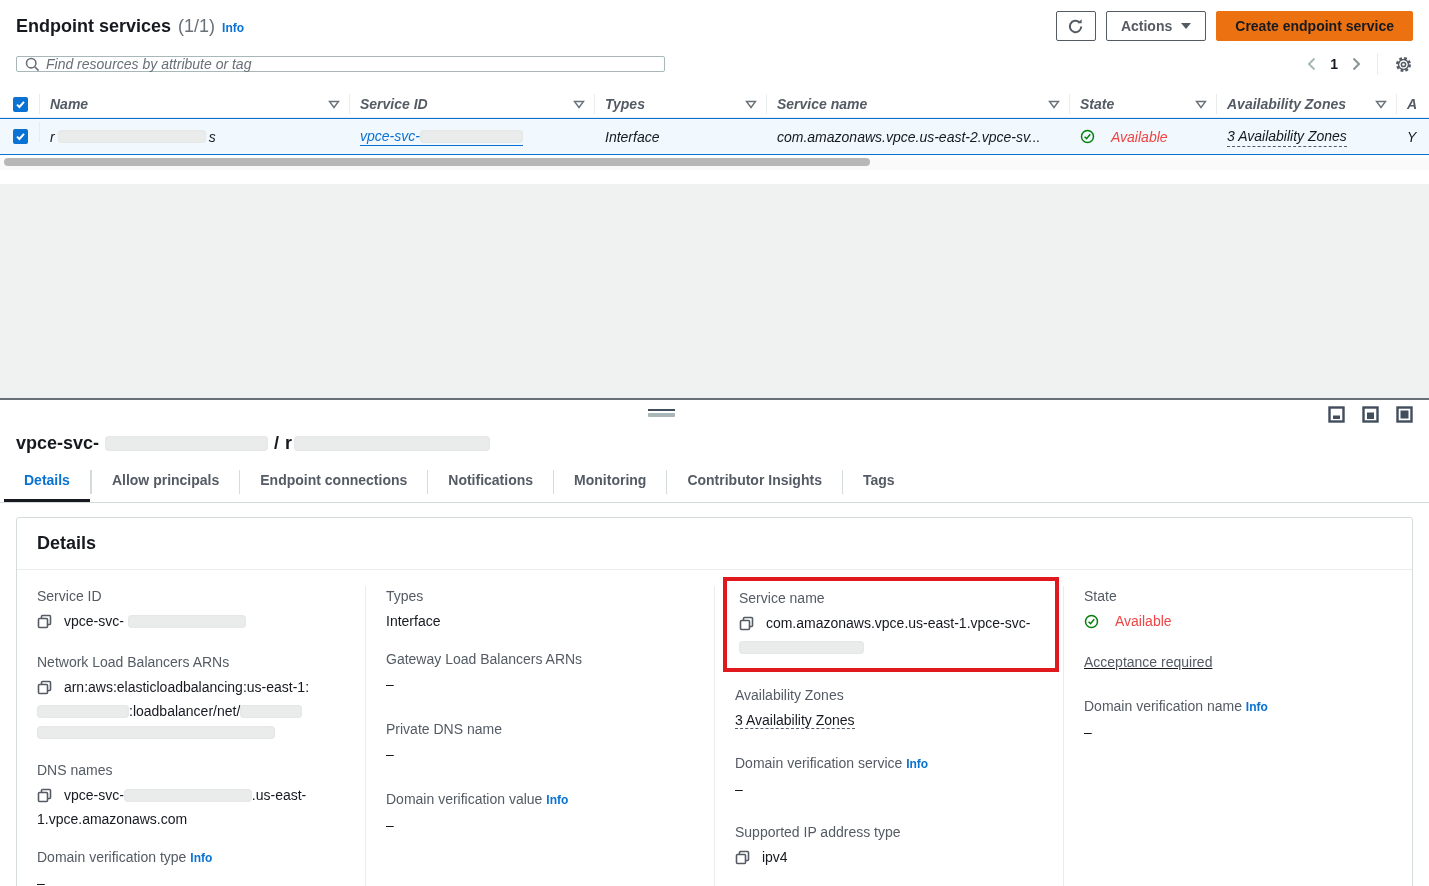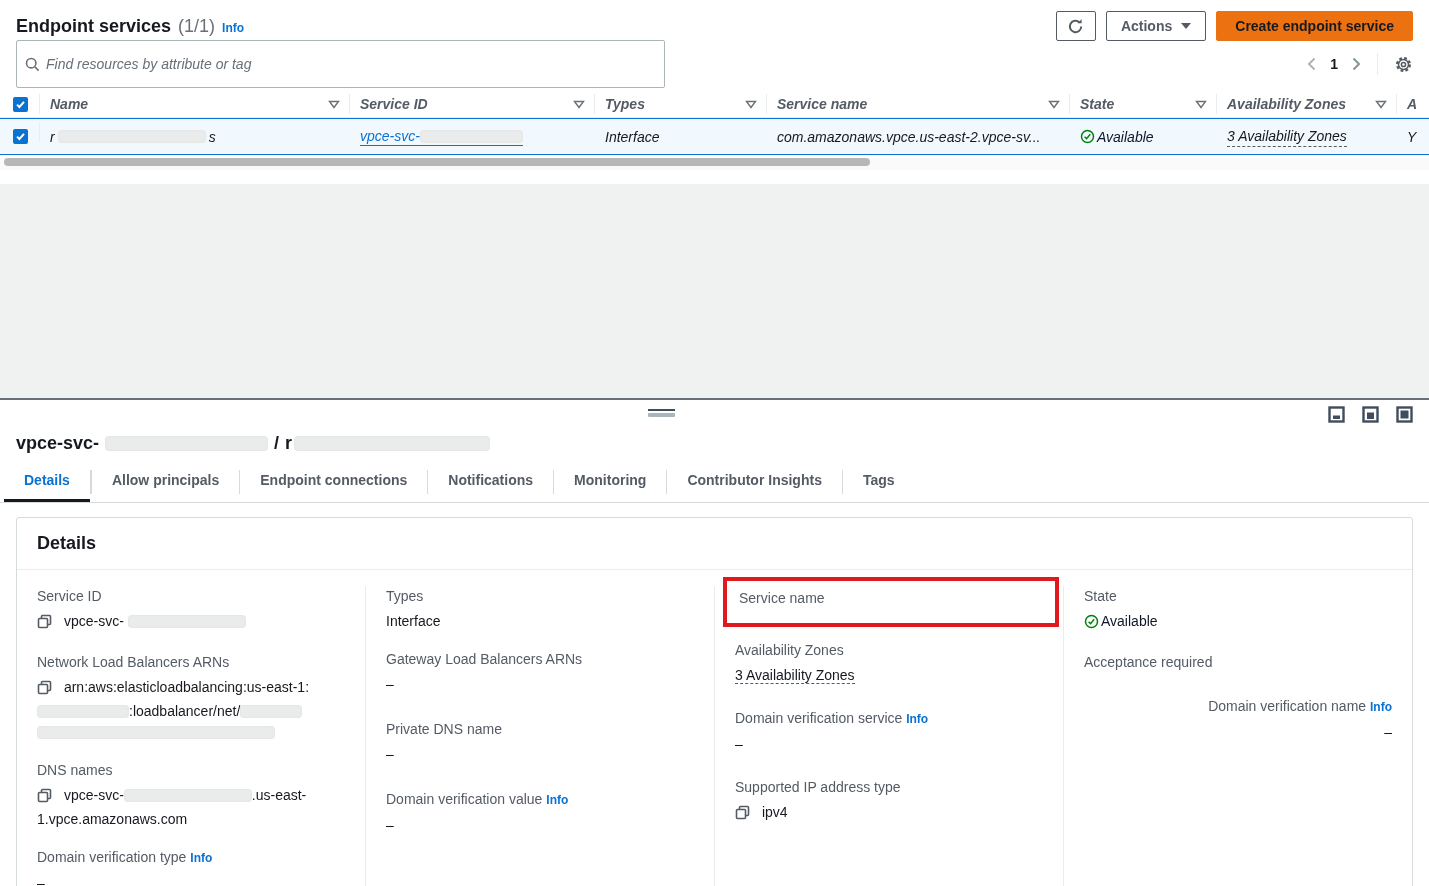--- a/index.html
+++ b/index.html
@@ -16,21 +16,21 @@
   .btn-group { display:flex; gap:10px; align-items:center; }
   .btn { height:30px; border:1px solid #545b64; border-radius:2px; background:#fff;
          font-weight:700; font-size:14px; color:#545b64; display:flex; align-items:center;
          justify-content:center; padding:0 14px; cursor:pointer; }
   .btn-icon { width:40px; padding:0; }
   .btn-primary { background:#ec7211; border-color:#ec7211; color:#16191f; padding:0 18px; }
   .caret-down { width:0; height:0; border-left:5px solid transparent; border-right:5px solid transparent;
                 border-top:6px solid #545b64; margin-left:9px; display:inline-block; }
 
   .toolbar-row2 { display:flex; justify-content:space-between; align-items:center; padding:0 16px; margin-top:7px; height:30px; }
-  .search-box { width:649px; height:48px; border:1px solid #aab7b8; border-radius:2px; background:#fff;
+  .search-box { width:649px; height:16px; border:1px solid #aab7b8; border-radius:2px; background:#fff;
                 display:flex; align-items:center; padding:0 8px; gap:6px; }
   .search-box input { border:none; outline:none; flex:1; font-style:italic; font-size:14px; color:#16191f;
                       font-family:"Liberation Sans","DejaVu Sans",sans-serif; background:transparent; }
   .search-box input::placeholder { color:#687078; font-style:italic; }
   .pager { display:flex; align-items:center; gap:14px; }
   .pager .chev { cursor:pointer; display:flex; align-items:center; }
   .pager .num { font-weight:700; color:#16191f; }
   .pager-divider { width:1px; height:22px; background:#eaeded; margin:0 2px; }
   .gear-btn { cursor:pointer; display:flex; align-items:center; }
 
@@ -41,21 +41,21 @@
             border-top:1px solid #0972d3; border-bottom:1px solid #0972d3; width:1600px; }
   .cell { padding:0 10px; display:flex; align-items:center; white-space:nowrap; overflow:hidden; position:relative; height:100%; }
   .hcell { justify-content:space-between; }
   .hcell::after { content:""; position:absolute; right:0; top:3px; height:20px; width:1px; background:#eaeded; }
   .col-cb { width:40px; justify-content:center; padding:0; }
   .col-cb::after { content:""; position:absolute; right:0; top:3px; height:20px; width:1px; background:#eaeded; }
   .col-name{ width:310px; } .col-sid{ width:245px; } .col-types{ width:172px; }
   .col-sname{ width:303px; } .col-state{ width:147px; } .col-az{ width:180px; } .col-acc{ width:203px; }
   .checkbox { width:15px; height:15px; background:#0972d3; border-radius:2px; display:flex; align-items:center; justify-content:center; cursor:pointer; }
   .sid-link { color:#0972d3; border-bottom:1px solid #0972d3; display:inline-flex; align-items:center; cursor:pointer; line-height:18px; }
-  .state-ok { color:#0f172a; display:inline-flex; align-items:center; gap:2px; }
+  .state-ok { color:#ef4444; display:inline-flex; align-items:center; gap:16px; }
   .az-dashed { border-bottom:1px dashed #545b64; cursor:pointer; line-height:19px; }
 
   
   .redact { display:inline-block; background:#eaebeb; border-radius:4px; height:13px; vertical-align:-2px;
             box-shadow:inset 0 0 3px rgba(0,0,0,.05); }
   .redact-lg { height:15px; }
 
   .hscroll { height:12px; background:#fafafa; margin-top:3px; }
   .hscroll-thumb { width:866px; height:8px; margin:2px 0 0 4px; background:#b7b7b7; border-radius:4px; cursor:pointer; }
 
@@ -386,20 +386,29 @@
             <span class="info-link">Info</span>
           </div>
           <div class="value">–</div>
         </div>
       </div>
 
       <div class="dcol">
         <div class="red-box">
           <div class="field" style="margin-bottom:0;">
             <div class="label">Service name</div>
+            <div class="value">
+              <span class="copy-ic">
+                <svg class="inline-svg" width="15" height="15" viewBox="0 0 15 15">
+                    <rect x="4.5" y="1.5" width="9" height="9" rx="1" fill="none" stroke="#545b64" stroke-width="1.6"></rect>
+                    <rect x="1.5" y="4.5" width="9" height="9" rx="1" fill="#fff" stroke="#545b64" stroke-width="1.6"></rect>
+                  </svg>
+              </span><span>com.amazonaws.vpce.us-east-1.vpce-svc-</span>
+              <span class="redact" style="width:125px;"></span>
+            </div>
           </div>
         </div>
         <div class="field">
           <div class="label">Availability Zones</div>
           <div class="value">
             <span class="az-dashed">3 Availability Zones</span>
           </div>
         </div>
         <div class="field" style="margin-top:22px;">
           <div class="label">
@@ -429,24 +438,24 @@
               <span>
                 <svg width="15" height="15" viewBox="0 0 16 16">
                     <circle cx="8" cy="8" r="6.4" fill="none" stroke="#037f0c" stroke-width="1.6"></circle>
                     <path d="M4.9 8.3 L7 10.3 L10.9 5.6" fill="none" stroke="#037f0c" stroke-width="1.6"></path>
                   </svg>
               </span>
               <span>Available</span>
             </span>
           </div>
         </div>
-        <div class="field" style="margin-top:8px;">
+        <div class="field" style="margin-top:8px;text-decoration:underline;">
           <div class="label">Acceptance required</div>
         </div>
-        <div class="field" style="margin-top:24px;text-align:right;">
+        <div class="field" style="margin-top:24px;">
           <div class="label">
             <span>Domain verification name</span>
             <span class="info-link">Info</span>
           </div>
           <div class="value">–</div>
         </div>
       </div>
 
     </div>
   </div>

